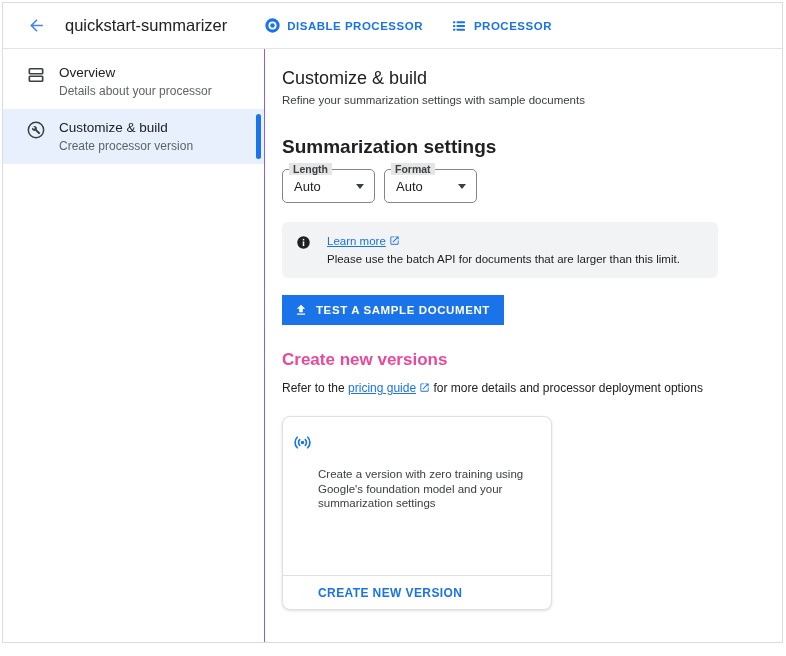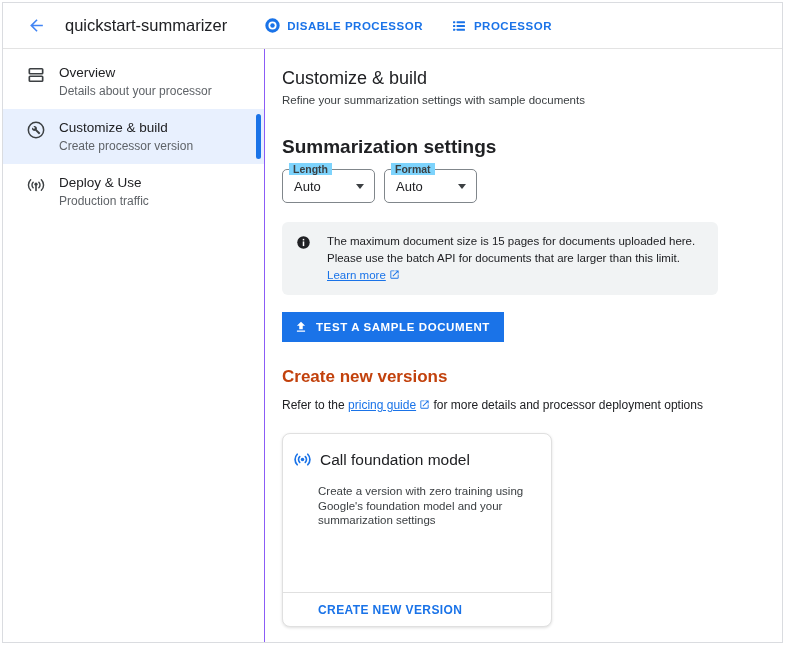--- a/index.html
+++ b/index.html
@@ -36,35 +36,35 @@
     width:5px; border-radius:4px; background:#1a73e8; }
   
   .main { flex:1; padding:11px 24px 0 17px; overflow:hidden; }
   .page-title { font-size:18px; font-weight:400; margin:8px 0 5px; color:#202124; }
   .page-sub { font-size:11.5px; color:#3c4043; }
   .section-title { font-size:19px; font-weight:bold; margin:30px 0 11px; color:#202124; }
   .selects { display:flex; gap:9px; }
   .select { position:relative; width:93px; height:34px; border:1px solid #80868b; border-radius:5px;
     display:flex; align-items:center; justify-content:space-between; padding:0 10px 0 11px;
     cursor:pointer; background:#fff; }
-  .flabel { position:absolute; top:-7px; left:6px; background:#7dd3fc; padding:0 4px;
+  .flabel { position:absolute; top:-7px; left:6px; background:#e5e5e5; padding:0 4px;
     font-size:10.5px; font-weight:bold; color:#3c4043; }
   .select-val { font-size:13px; color:#202124; }
   .caret { width:0; height:0; border-left:4.5px solid transparent; border-right:4.5px solid transparent;
     border-top:5.5px solid #3c4043; }
   .info-banner { margin-top:19px; width:436px; background:#f1f3f4; border-radius:6px;
     padding:11px 16px 10px 14px; display:flex; gap:16px; }
   .info-ic { flex:none; margin-top:2px; }
   .info-text { font-size:11.5px; line-height:17px; color:#202124; }
   .link { color:#1a73e8; text-decoration:underline; cursor:pointer; }
   .ext-ic { display:inline-block; vertical-align:-1px; margin-left:3px; cursor:pointer; }
   .primary-btn { margin-top:17px; height:30px; display:inline-flex; align-items:center; gap:8px;
     background:#1a73e8; color:#fff; border:none; border-radius:0; padding:0 14px 0 12px;
     font-size:11.5px; font-weight:bold; letter-spacing:0.6px; cursor:pointer; font-family:inherit; }
-  .versions-title { font-size:17px; font-weight:bold; margin:25px 0 0; color:#c2410c; }
+  .versions-title { font-size:17px; font-weight:bold; margin:25px 0 0; color:#ec4899; }
   .versions-sub { margin-top:11px; font-size:12px; color:#202124; }
   .card { margin-top:20px; width:270px; border:1px solid #e0e0e0; border-radius:8px; background:#fff;
     box-shadow:0 1px 3px rgba(0,0,0,0.13); }
   .card-body { height:158px; padding:15px 16px 0 9px; }
   .card-head { display:flex; align-items:center; gap:7px; }
   .card-title { font-size:15.5px; color:#202124; }
   .card-desc { margin:14px 0 0 26px; width:224px; font-size:11.5px; line-height:14.5px; color:#3c4043; }
   .card-footer { border-top:1px solid #e0e0e0; height:34px; display:flex; align-items:center; padding-left:35px; }
   .card-action { font-size:12px; font-weight:bold; letter-spacing:0.4px; color:#1a73e8; cursor:pointer;
     background:none; border:none; padding:0; font-family:inherit; }
@@ -134,36 +134,20 @@
               <path fill="#3c4043" d="M22.7 19l-9.1-9.1c.9-2.3.4-5-1.5-6.9-2-2-5-2.4-7.4-1.3L9 6 6 9 1.6 4.7C.4 7.1.9 10.1 2.9 12.1c1.9 1.9 4.6 2.4 6.9 1.5l9.1 9.1c.4.4 1 .4 1.4 0l2.3-2.3c.5-.4.5-1.1.1-1.4z"></path>
             </g>
           </svg>
         </span>
         <div>
           <div class="nav-label">Customize &amp; build</div>
           <div class="nav-desc">Create processor version</div>
         </div>
       </div>
 
-      <div class="nav-item">
-        <span class="nav-ic">
-          <svg width="20" height="20" viewBox="0 0 24 24" fill="none" stroke="#3c4043" stroke-width="1.7" stroke-linecap="round">
-            <path d="M8.6 8.6a4.8 4.8 0 0 0 0 6.8"></path>
-            <path d="M15.4 8.6a4.8 4.8 0 0 1 0 6.8"></path>
-            <path d="M5.6 5.6a9 9 0 0 0 0 12.8"></path>
-            <path d="M18.4 5.6a9 9 0 0 1 0 12.8"></path>
-            <circle cx="12" cy="11" r="1.9" fill="#3c4043" stroke="none"></circle>
-            <path d="M12 13v5.5" stroke-width="1.9"></path>
-          </svg>
-        </span>
-        <div>
-          <div class="nav-label">Deploy &amp; Use</div>
-          <div class="nav-desc">Production traffic</div>
-        </div>
-      </div>
     </nav>
 
     <main class="main">
 
       <h1 class="page-title">Customize &amp; build</h1>
       <div class="page-sub">Refine your summarization settings with sample documents</div>
 
       <h2 class="section-title">Summarization settings</h2>
 
       <div class="selects">
@@ -181,27 +165,26 @@
 
       <div class="info-banner">
         <span class="info-ic">
           <svg width="15" height="15" viewBox="0 0 24 24">
             <circle cx="12" cy="12" r="10" fill="#202124"></circle>
             <rect x="10.8" y="10.3" width="2.4" height="7.4" fill="#fff"></rect>
             <rect x="10.8" y="6.2" width="2.4" height="2.4" fill="#fff"></rect>
           </svg>
         </span>
         <div class="info-text">
-          <div>The maximum document size is 15 pages for documents uploaded here.</div>
-          <div>Please use the batch API for documents that are larger than this limit.</div>
           <div>
             <span class="link">Learn more</span><span class="ext-ic"><svg width="11" height="11" viewBox="0 0 24 24">
                   <path fill="#1a73e8" d="M19 19H5V5h7V3H5c-1.11 0-2 .9-2 2v14c0 1.1.89 2 2 2h14c1.1 0 2-.9 2-2v-7h-2v7zM14 3v2h3.59l-9.83 9.83 1.41 1.41L19 6.41V10h2V3h-7z"></path>
                 </svg></span>
           </div>
+          <div>Please use the batch API for documents that are larger than this limit.</div>
         </div>
       </div>
 
       <div>
         <button class="primary-btn">
           <span style="display:flex">
             <svg width="14" height="14" viewBox="0 0 24 24">
                 <path fill="#fff" d="M9 16h6v-6h4l-7-7-7 7h4v6zm-4 2h14v2H5v-2z"></path>
               </svg>
           </span>
@@ -221,21 +204,20 @@
           <div class="card-head">
             <span style="display:flex">
               <svg width="21" height="21" viewBox="0 0 24 24" fill="none" stroke="#1a73e8" stroke-width="1.9" stroke-linecap="round">
                 <path d="M8.8 8.8a4.5 4.5 0 0 0 0 6.4"></path>
                 <path d="M15.2 8.8a4.5 4.5 0 0 1 0 6.4"></path>
                 <path d="M6 6a8.5 8.5 0 0 0 0 12"></path>
                 <path d="M18 6a8.5 8.5 0 0 1 0 12"></path>
                 <circle cx="12" cy="12" r="2" fill="#1a73e8" stroke="none"></circle>
               </svg>
             </span>
-            <span class="card-title">Call foundation model</span>
           </div>
           <div class="card-desc">Create a version with zero training using Google's foundation model and your summarization settings</div>
         </div>
         <div class="card-footer">
           <button class="card-action">CREATE NEW VERSION</button>
         </div>
       </div>
 
     </main>
   </div>

